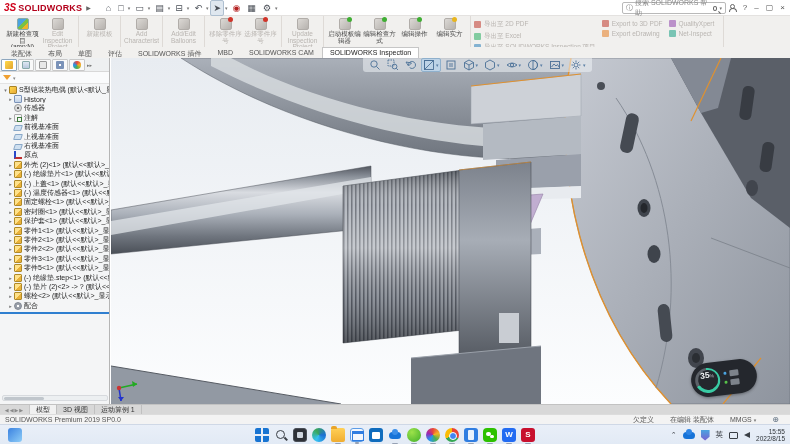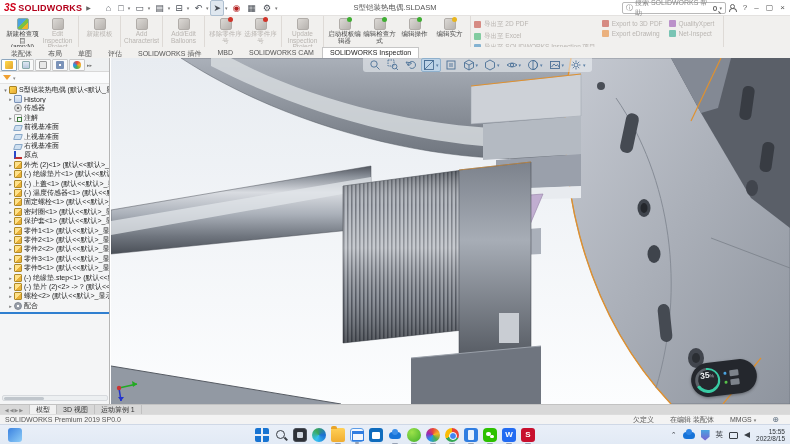--- a/index.html
+++ b/index.html
@@ -182,21 +182,20 @@
       <span class="qacaret">▾</span>
       <span class="qi">↶</span>
       <span class="qacaret">▾</span>
       <span class="qi hl">➤</span>
       <span class="qacaret">▾</span>
       <span class="qi rb">◉</span>
       <span class="qi">▦</span>
       <span class="qi">⚙</span>
       <span class="qacaret">▾</span>
     </span>
-  <div class="win-title">S型铠装热电偶.SLDASM</div>
   <div class="search-box">
     <span class="info">ⓘ</span>
     <span>搜索 SOLIDWORKS 帮助</span>
     <span class="mag"></span>
     <span class="scaret">▾</span>
   </div>
   <div class="win-controls">
     <span class="person"></span>
     <span>?</span>
     <span>–</span>

